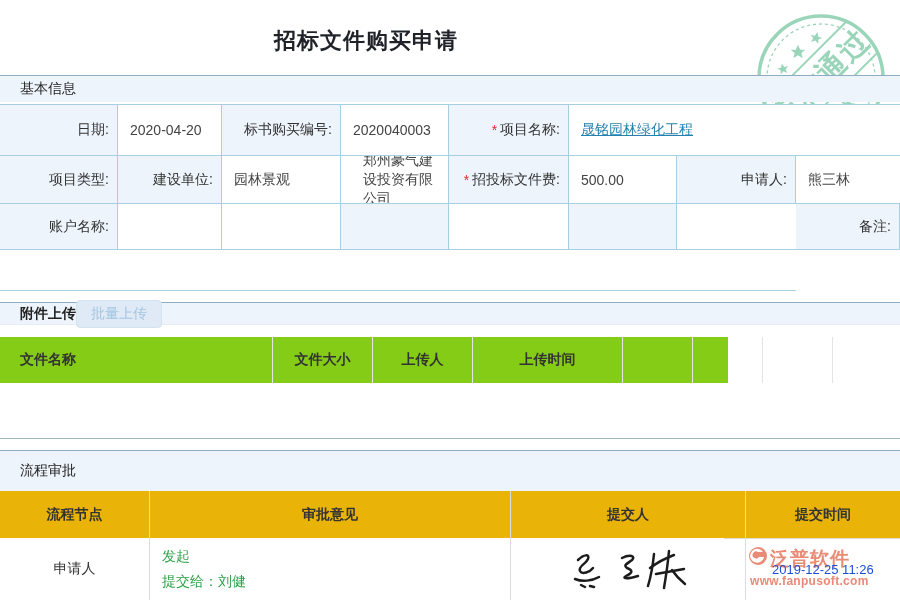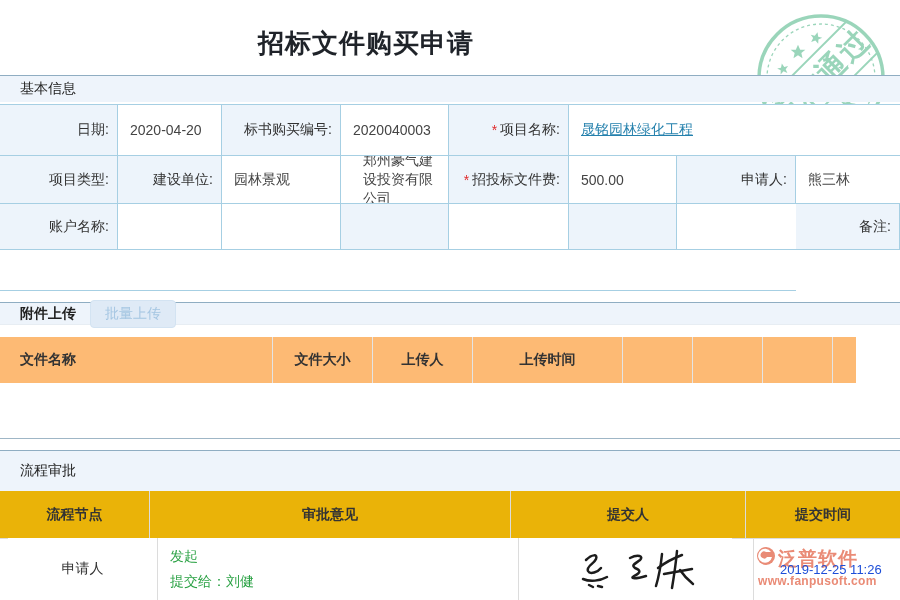--- a/index.html
+++ b/index.html
@@ -2,35 +2,35 @@
 <html><head>
 <meta charset="utf-8">
 <style>
   html,body{margin:0;padding:0;}
   body{
     width:900px;height:600px;position:relative;overflow:hidden;background:#fff;
     font-family:"Liberation Sans","DejaVu Sans",sans-serif;font-size:14px;color:#333;
   }
   .page-title{
     position:absolute;top:26px;left:0;width:732px;text-align:center;
-    font-size:26px;font-weight:bold;color:#1f2329;letter-spacing:1px;
+    font-size:22px;font-weight:bold;color:#1f2329;letter-spacing:1px;
   }
   
   .stamp{position:absolute;top:0;left:736px;width:164px;height:154px;opacity:.8;pointer-events:none;}
   
   .bar{
     position:absolute;left:0;width:900px;background:#eef4fb;border-top:1px solid #8fadc2;
     box-sizing:border-box;display:flex;align-items:center;padding-left:20px;color:#222;
   }
   #bar-basic{top:75px;height:27px;}
   #bar-attach{top:302px;height:23px;border-bottom:1px solid #e7edf3;}
   #bar-approval{top:450px;height:41px;}
   .bar .bold{font-weight:bold;}
   .btn-batch{
-    margin-left:14px;background:#dfeaf6;color:#a5c6e2;border:1px solid #d3e3f2;
+    background:#dfeaf6;color:#a5c6e2;border:1px solid #d3e3f2;
     border-radius:4px;font-size:14px;padding:4px 14px;cursor:pointer;
   }
   
   .basic-table{
     position:absolute;top:104px;left:0;width:900px;display:grid;
     grid-template-columns:118px 104px 119px 108px 120px 108px 119px 104px;
     grid-template-rows:51px 48px 46px 41px;border-top:1px solid #a6cfe3;
   }
   .bc{
     box-sizing:border-box;border-right:1px solid #a6cfe3;border-bottom:1px solid #a6cfe3;
@@ -39,44 +39,44 @@
   .bc.lab{background:#edf4fb;justify-content:flex-end;padding-right:8px;text-align:right;color:#333;}
   .bc.val{background:#fff;padding-left:12px;color:#444;}
   .bc.last{border-right:none;}
   .span3{grid-column:span 3;}
   .span7{grid-column:span 7;}
   .wrap2{line-height:19px;padding:4px 4px 4px 10px;}
   .req{color:#e02b2b;margin-right:3px;}
   a.cell-link{color:#2581ad;text-decoration:underline;cursor:pointer;}
   
   .att-head{
-    position:absolute;top:337px;left:0;width:856px;height:46px;display:grid;
+    position:absolute;top:337px;left:0;width:728px;height:46px;display:grid;
     grid-template-columns:273px 100px 100px 150px 70px 70px 70px 67px;
-    border-bottom:1px solid #e4e4e4;background:#fdba74;
+    border-bottom:1px solid #e4e4e4;background:#84cc16;
   }
   .ac{
     box-sizing:border-box;border-right:1px solid #e4e4e4;display:flex;align-items:center;
     justify-content:center;font-weight:bold;color:#333;
   }
   .ac.first{justify-content:flex-start;padding-left:20px;}
   .ac.last{border-right:none;}
   .att-body{position:absolute;top:383px;left:0;width:900px;height:55px;background:#fff;border-bottom:1px solid #9fb6c6;}
   
   .ap-head{
     position:absolute;top:491px;left:0;width:900px;height:47px;display:grid;
     grid-template-columns:150px 361px 235px 154px;border-bottom:1px solid #dcdcdc;background:#eab308;
   }
   .hc{
     box-sizing:border-box;border-right:1px solid #dcdcdc;display:flex;align-items:center;
     justify-content:center;font-weight:bold;color:#333;
   }
   .hc.last{border-right:none;}
   .ap-row{
     position:absolute;top:538px;left:0;width:724px;height:62px;display:grid;
-    grid-template-columns:150px 361px 235px 154px;background:#fff;margin-left:8px;
+    grid-template-columns:150px 361px 235px 154px;background:#fff;
   }
   .rc{box-sizing:border-box;border-right:1px solid #dcdcdc;display:flex;align-items:center;justify-content:center;}
   .rc.last{border-right:none;}
   .rc.opinion{flex-direction:column;align-items:flex-start;justify-content:center;padding-left:12px;gap:7px;color:#2ba245;}
   .rc.time{position:relative;}
   
   .wm{position:absolute;top:8px;left:2px;width:152px;color:#ea8b76;font-weight:bold;z-index:1;}
   .wm-brand{display:flex;font-size:19px;letter-spacing:1px;}
   .wm-url{font-size:12px;margin-top:2px;margin-left:2px;letter-spacing:.3px;}
   .ts{position:absolute;top:24px;left:26px;z-index:2;color:#1d4ed8;font-size:13px;}

